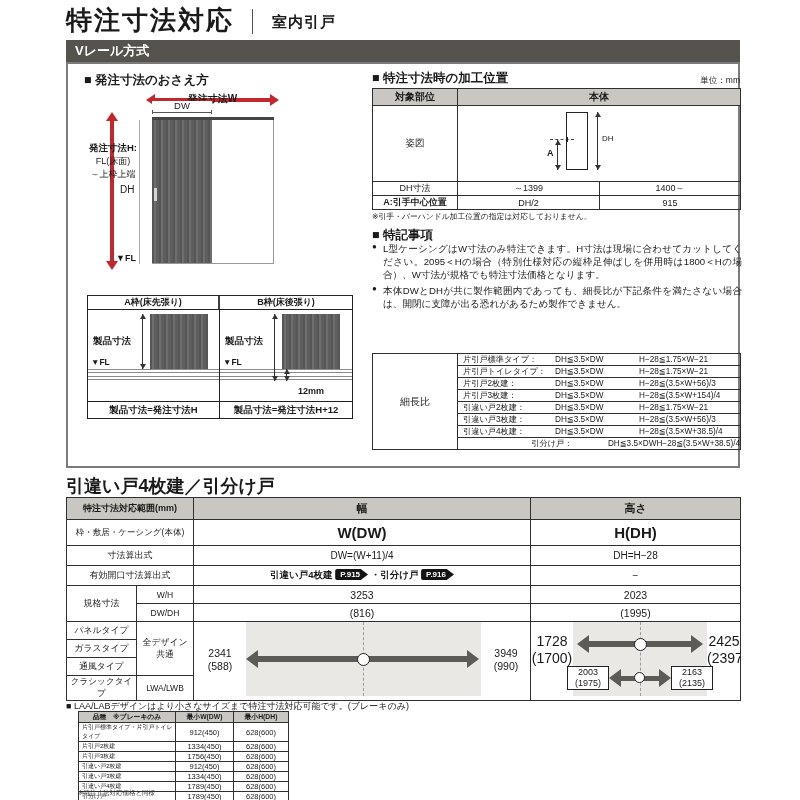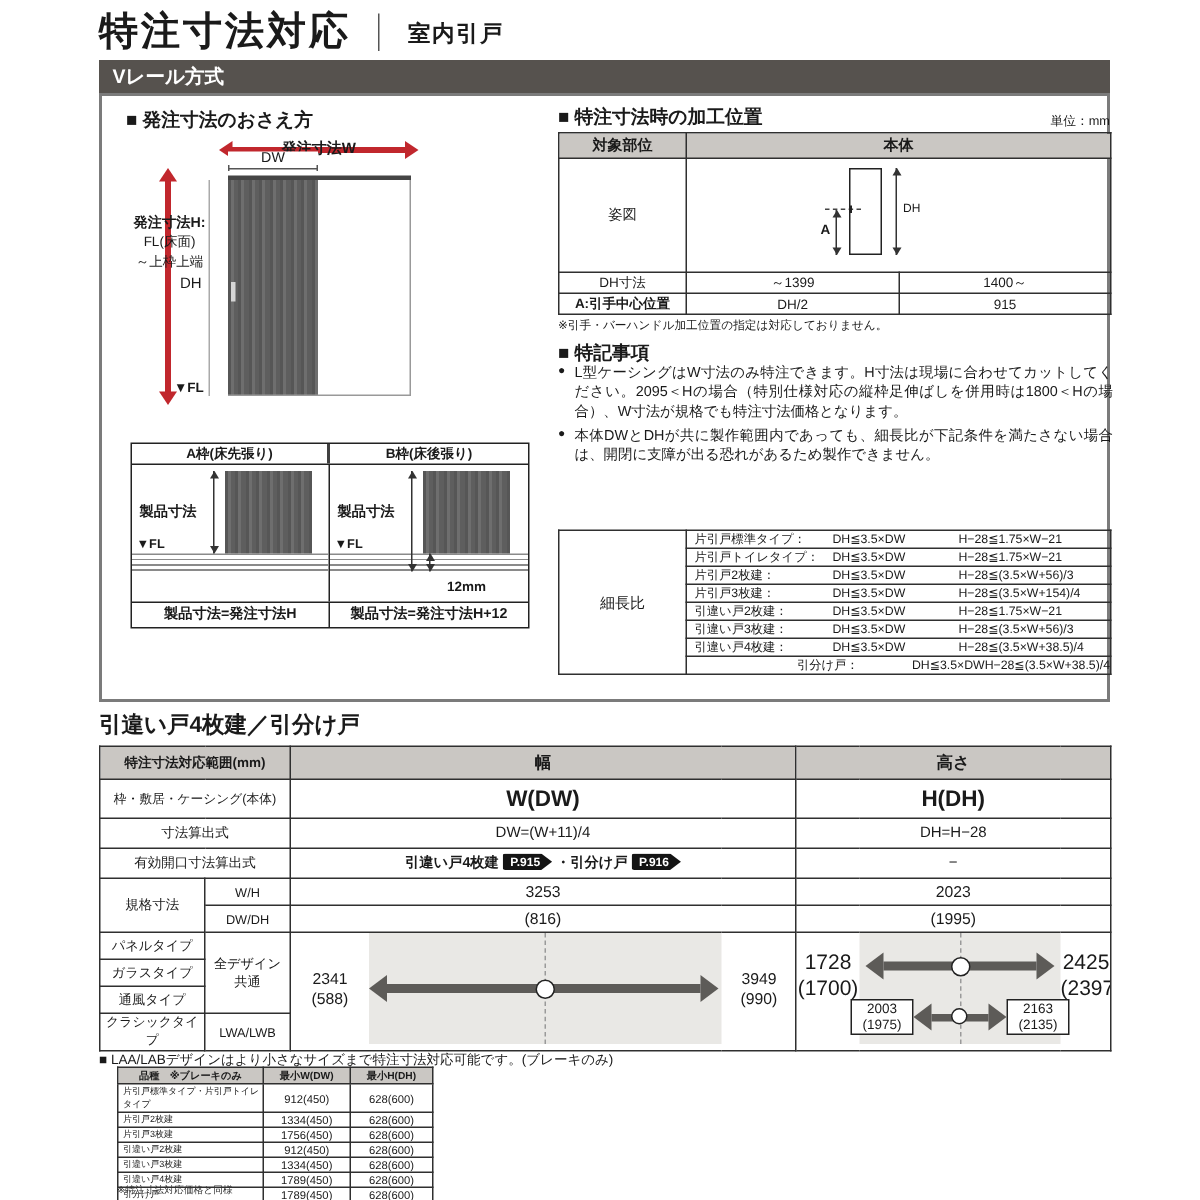--- a/index.html
+++ b/index.html
@@ -198,21 +198,21 @@
       <tr style="height:11px;">
             <td style="font-size:8.2px;padding-left:5px;"><span style="display:inline-block;width:92px;">引違い戸4枚建：</span><span style="display:inline-block;width:84px;">DH≦3.5×DW</span><span>H−28≦(3.5×W+38.5)/4</span></td>
           </tr>
       <tr style="height:11px;">
             <td style="font-size:8.2px;padding-left:5px;text-align:right;"><span style="display:inline-block;width:92px;">引分け戸：</span><span style="display:inline-block;width:84px;">DH≦3.5×DW</span><span>H−28≦(3.5×W+38.5)/4</span></td>
           </tr>
     </tbody>
       </table>
   </div>
 
-  <div class="abs" style="left:66px;top:474px;font-size:15px;font-weight:bold;">引違い戸4枚建／引分け戸</div>
+  <div class="abs" style="left:66px;top:474px;font-size:18px;font-weight:bold;">引違い戸4枚建／引分け戸</div>
 
   <table class="abs" style="left:66px;top:497px;width:674px;border:1.5px solid #111;">
     <colgroup>
       <col style="width:70px">
         <col style="width:57px">
         <col style="width:52px">
         <col style="width:235px">
       <col style="width:50px">
         <col style="width:42px">
         <col style="width:134px">

